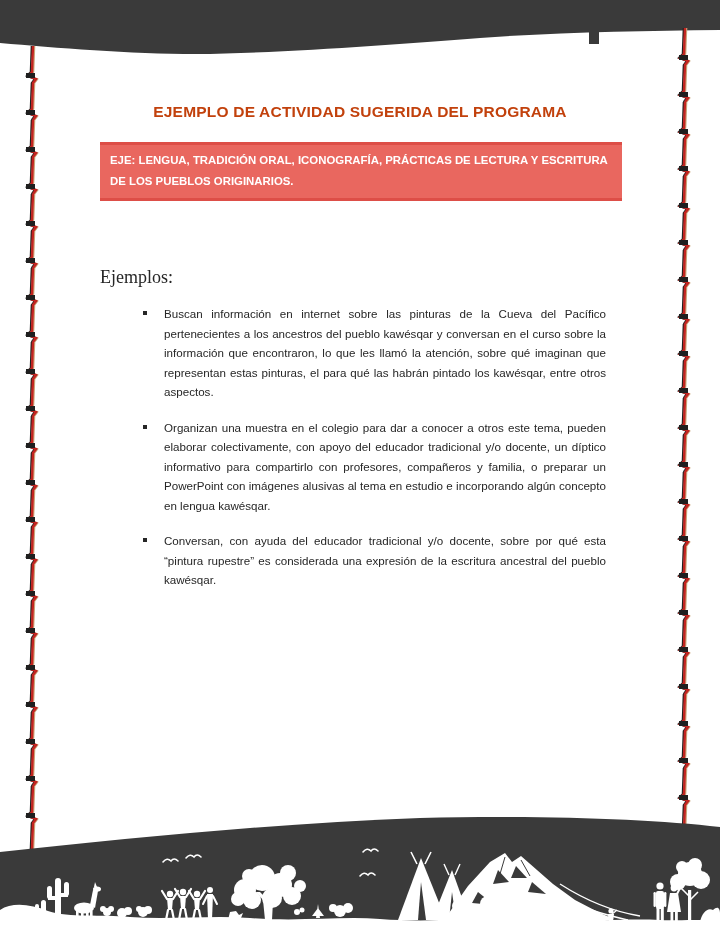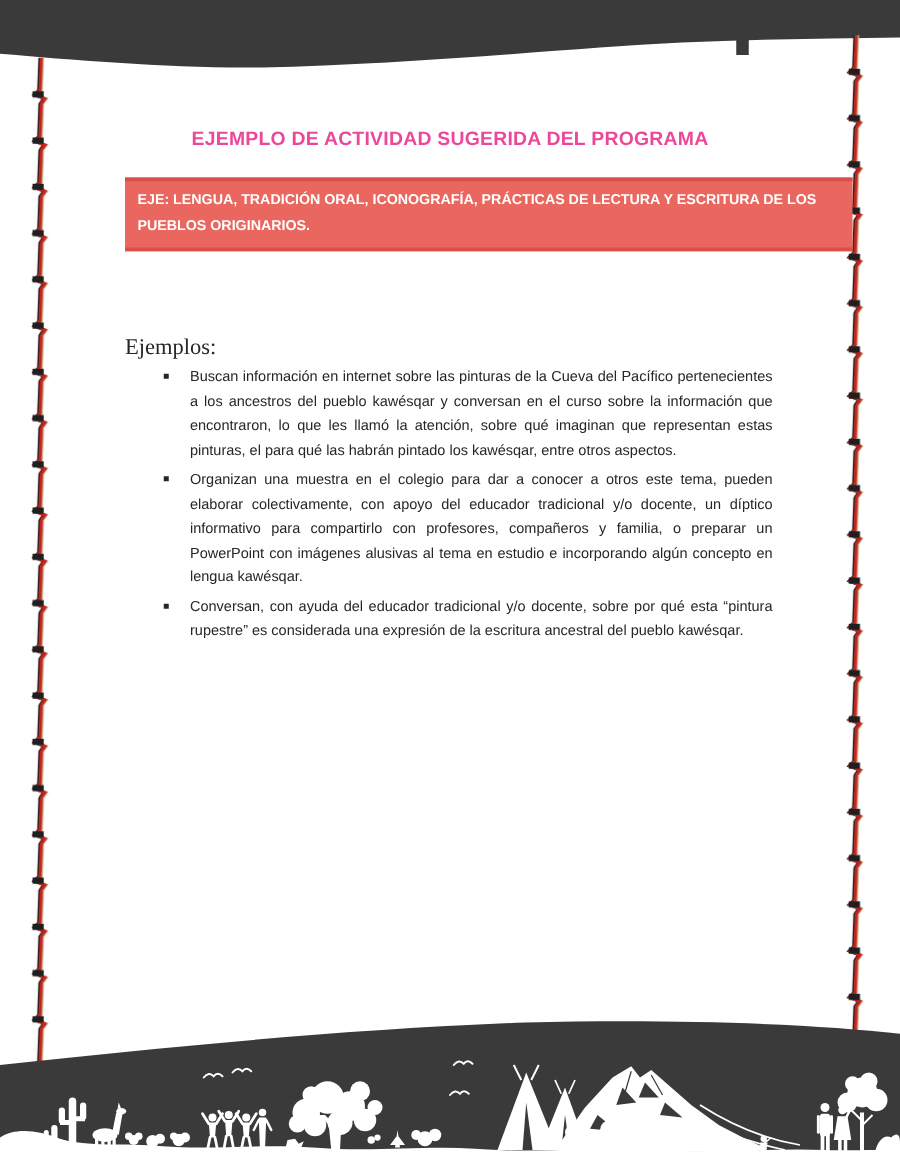--- a/index.html
+++ b/index.html
@@ -14,43 +14,43 @@
     position:absolute;left:515px;top:40px;height:24px;line-height:22px;
     padding:0 11px;background:var(--band-dark,#3a3a3a);color:#f4f4f4;
     border:1px solid #9a9a9a;border-radius:4px;font-size:11.5px;white-space:nowrap;
   }
   
   .border-left{position:absolute;left:24px;top:46px;}
   .border-right{position:absolute;left:676px;top:28px;}
   
   .doc-title{
     position:absolute;left:0;top:103px;width:720px;text-align:center;
-    font-size:15.5px;font-weight:bold;color:#ec4899;letter-spacing:.2px;
+    font-size:15.5px;font-weight:bold;color:#c2410c;letter-spacing:.2px;
   }
   .eje-banner{
-    position:absolute;left:100px;top:142px;width:582px;box-sizing:border-box;
+    position:absolute;left:100px;top:142px;width:522px;box-sizing:border-box;
     background:var(--banner-background,#e9675f);
     border-top:3px solid var(--banner-edge,#dd4e47);
     border-bottom:3px solid var(--banner-edge,#dd4e47);
     color:var(--banner-text,#ffffff);font-weight:bold;font-size:11.4px;line-height:21px;
     padding:5px 0 6px 10px;
   }
   .activity-line{
     position:absolute;left:103px;top:216px;width:519px;
     font-size:11.6px;line-height:21px;text-align:justify;
     padding-left:67px;text-indent:-67px;box-sizing:border-box;
   }
   .activity-label{color:var(--activity-label,#e0763a);font-weight:bold;}
   .examples-heading{position:absolute;left:100px;top:267px;font-size:18px;font-family:Liberation Serif, serif;}
   .bullet-list{
     position:absolute;left:100px;top:288px;width:522px;box-sizing:border-box;
     margin:0;padding:0 0 0 48px;list-style:none;
   }
   .bullet-list li{
-    position:relative;font-size:11.6px;line-height:19.5px;text-align:justify;margin:4px;
+    position:relative;font-size:11.6px;line-height:19.5px;text-align:justify;margin:16px;
   }
   .bullet-list li::before{
     content:"";position:absolute;left:-21px;top:7px;width:4px;height:4px;background:#262626;
   }
   
   .bottom-scene{position:absolute;left:0;top:812px;width:720px;height:120px;}
 </style>
 </head>
 <body>
 

